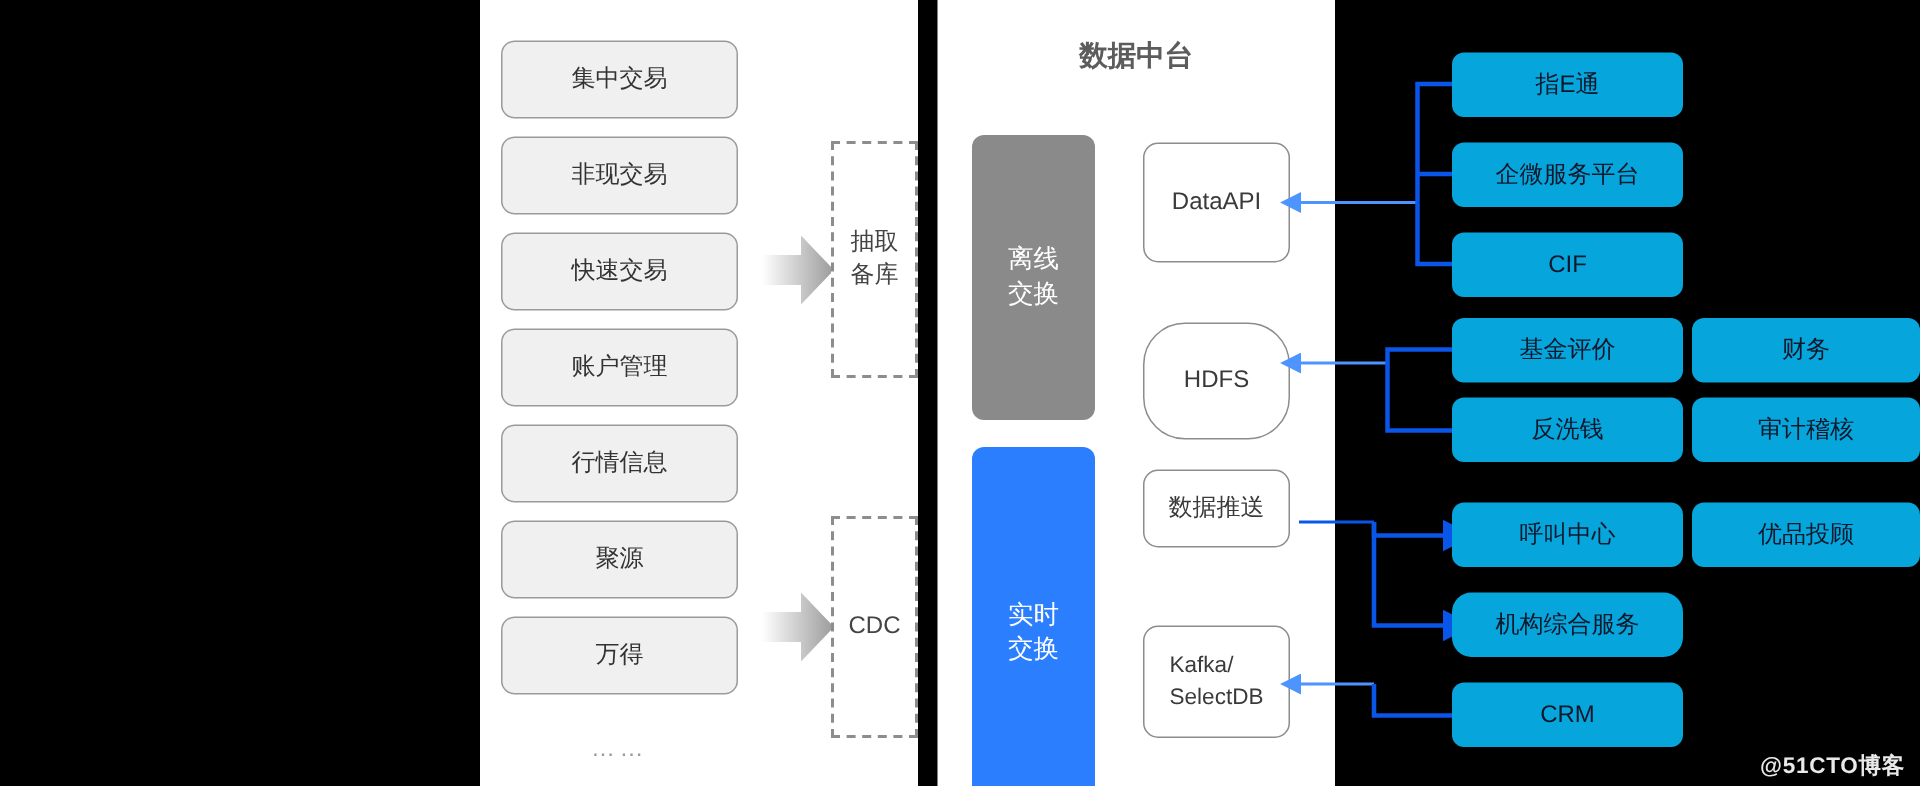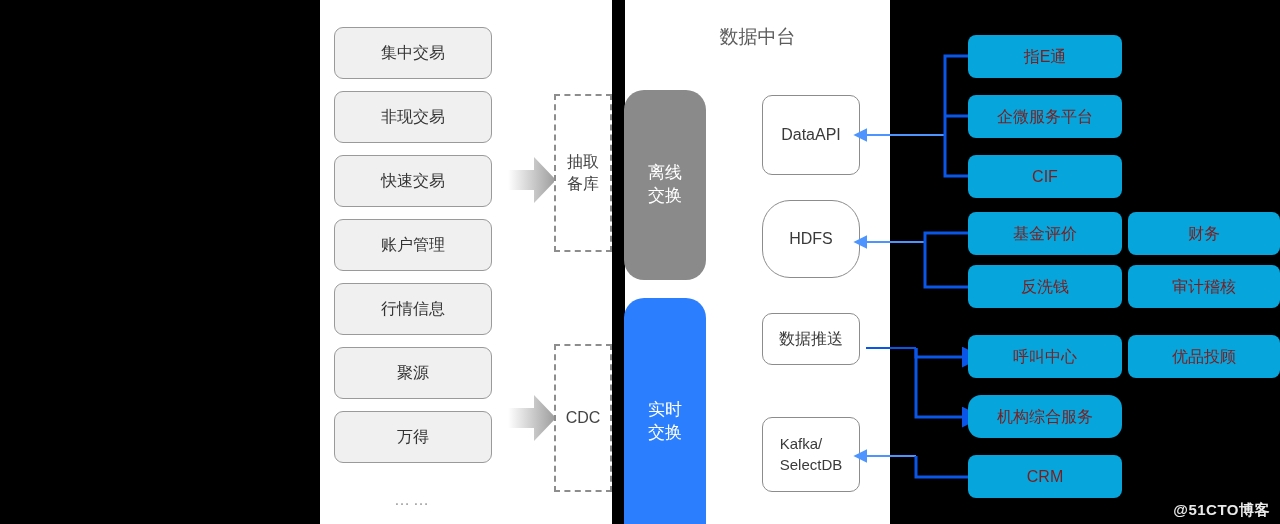--- a/index.html
+++ b/index.html
@@ -54,48 +54,48 @@
   #box-cdc{top:344px;height:148px;}
 
   
   .arrow{position:absolute;width:48px;height:46px;}
   #arrow-1{left:508px;top:157px;}
   #arrow-2{left:508px;top:395px;}
 
   
   #mid-title{
     position:absolute;left:625px;top:24px;width:265px;
-    text-align:center;color:#5c5c5c;font-size:19px;
+    text-align:center;color:#5c5c5c;font-size:19px;font-weight:bold;
   }
 
   
   .pillar{
-    left:624px;width:82px;
-    border-radius:20px;
+    left:648px;width:82px;
+    border-radius:8px;
     color:#fff;font-size:17px;font-family:Liberation Serif, serif;
   }
   #pillar-offline{top:90px;height:190px;background:#8a8a8a;}
   #pillar-realtime{top:298px;height:248px;background:#2b7fff;}
 
   
   .tech{
     left:762px;width:98px;
     background:#fff;border:1px solid #8c8c8c;border-radius:10px;
     color:#3a3a3a;font-size:16px;
   }
   #tech-dataapi{top:95px;height:80px;}
-  #tech-hdfs{top:200px;height:78px;border-radius:28px;}
+  #tech-hdfs{top:215px;height:78px;border-radius:28px;}
   #tech-push{top:313px;height:52px;}
   #tech-kafka{top:417px;height:75px;font-size:15px;}
 
   
   .app{
     background:#06a6dc;
     border-radius:8px;
-    color:#7f1d1d;font-size:16px;
+    color:#0f172a;font-size:16px;
     height:43px;
   }
   .app.col1{left:968px;width:154px;}
   .app.col2{left:1128px;width:152px;}
 
   #app-zhietong{top:35px;}
   #app-qiwei{top:95px;}
   #app-cif{top:155px;}
   #app-fundeval{top:212px;}
   #app-aml{top:265px;}

